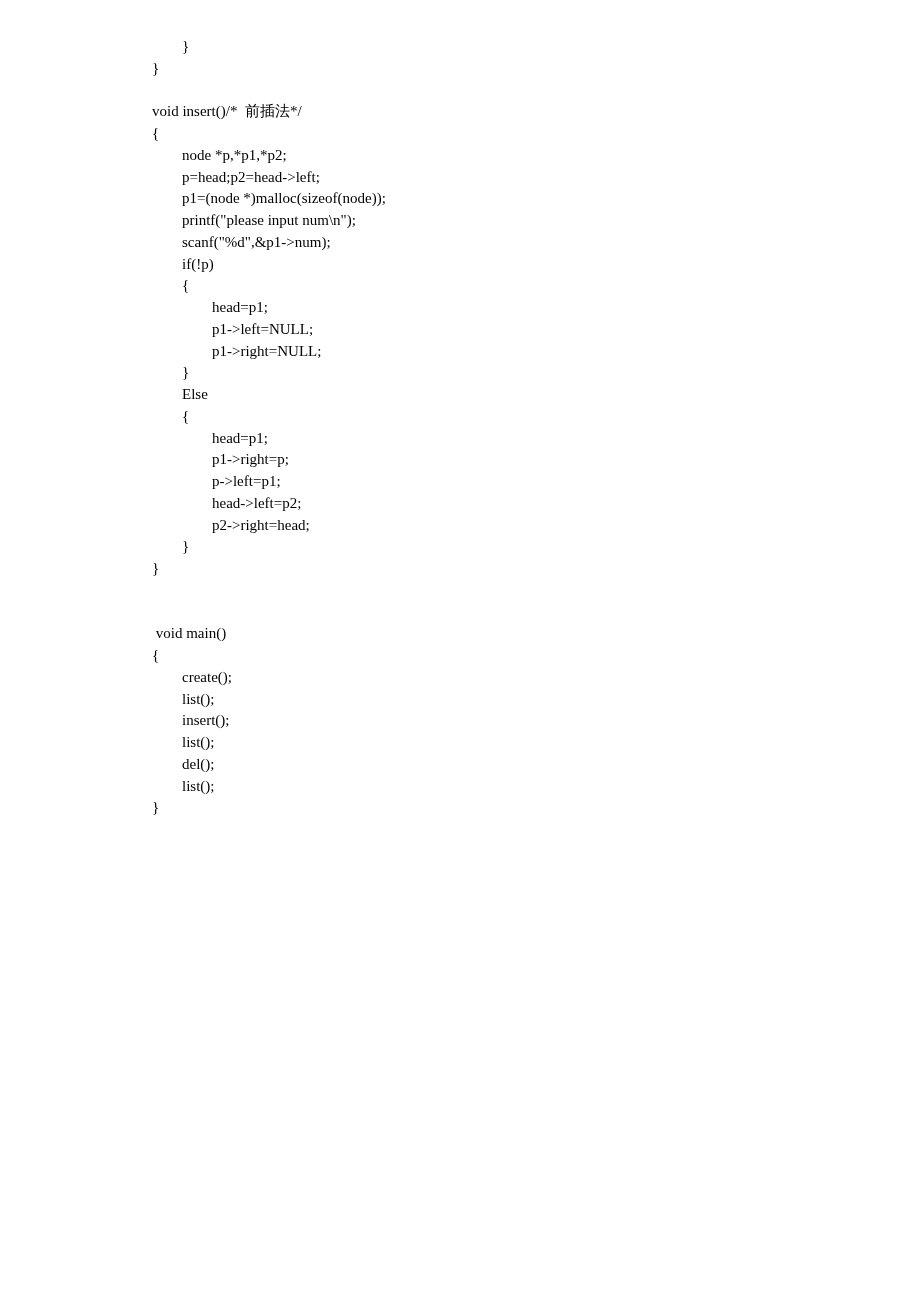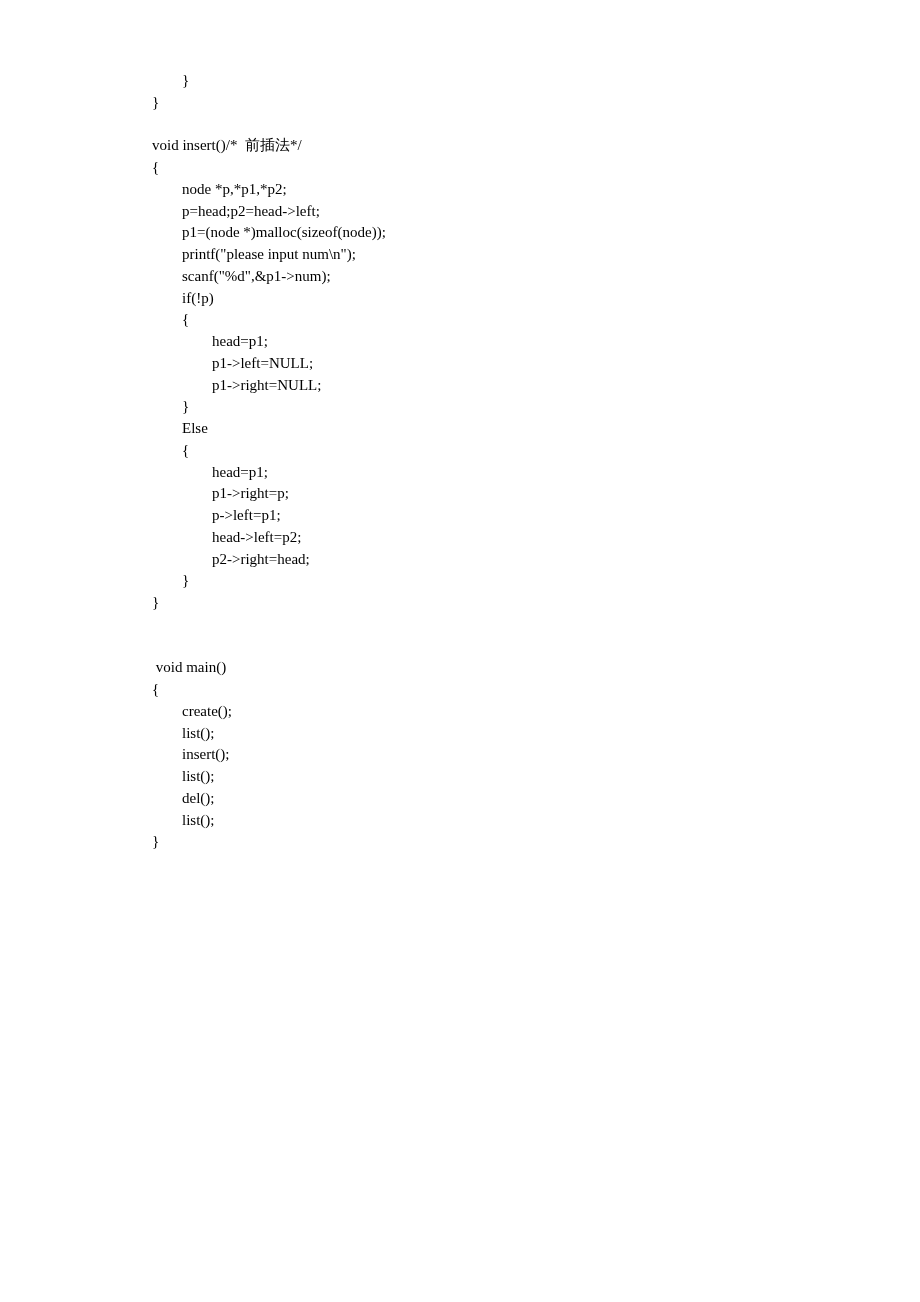--- a/index.html
+++ b/index.html
@@ -8,21 +8,21 @@
     background: #ffffff;
     font-family: "Times New Roman", "SimSun", serif;
     font-size: 15px;
     color: #000000;
     line-height: 1.45;
     width: 920px;
     height: 1302px;
     box-sizing: border-box;
   }
   .page {
-    padding-top: 70px;
+    padding-top: 36px;
     padding-left: 152px;
     white-space: pre;
   }
 </style>
 </head>
 <body>
 
 <div class="page"><span>        }</span>
 <span>}</span>
 <span></span>

